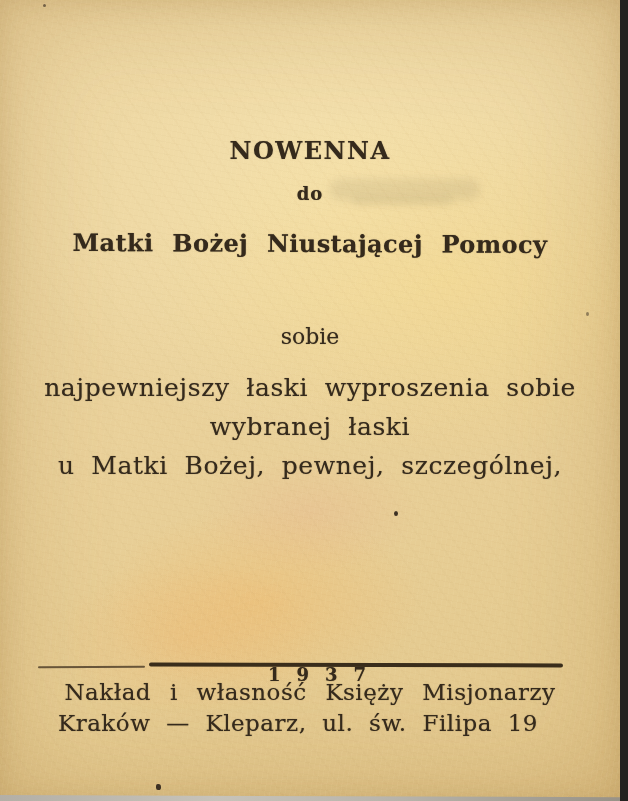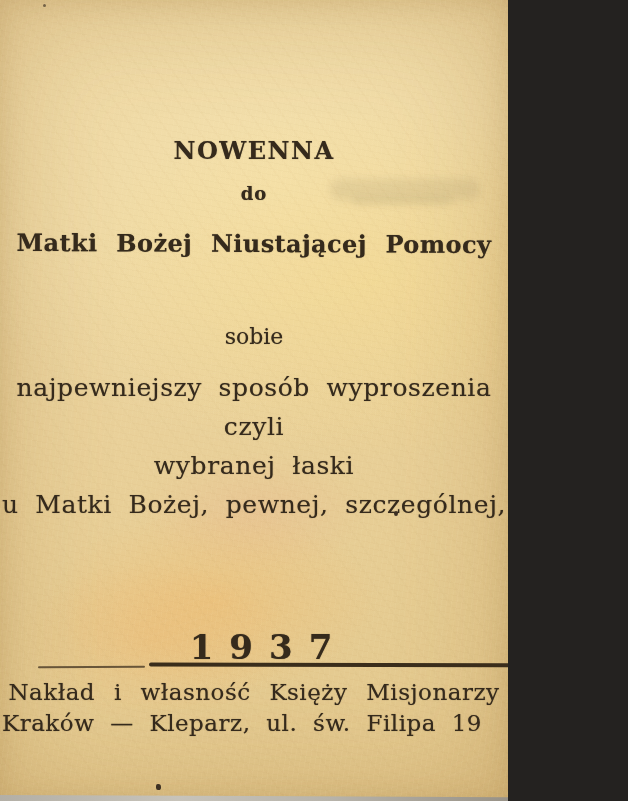--- a/index.html
+++ b/index.html
@@ -1,19 +1,19 @@
 <!DOCTYPE html>
 <html><head>
 <meta charset="utf-8">
 <style>
   html,body { margin:0; padding:0; background:#242220; }
 
   .page {
     position:relative;
-    width:508px; height:801px;
+    width:620px; height:801px;
     overflow:hidden;
     font-family:"DejaVu Serif", serif;
     color:#352a1c;
     background:
       radial-gradient(420px 260px at 72% 35%, rgba(248,216,120,0.30), rgba(248,216,120,0) 70%),
       radial-gradient(520px 420px at 55% 22%, rgba(255,240,190,0.42), rgba(255,240,190,0) 65%),
       radial-gradient(230px 130px at 42% 75%, rgba(244,174,86,0.30), rgba(244,174,86,0) 72%),
       radial-gradient(150px 80px at 50% 64%, rgba(232,150,130,0.16), rgba(232,150,130,0) 75%),
       radial-gradient(190px 110px at 30% 80%, rgba(240,168,90,0.22), rgba(240,168,90,0) 72%),
       linear-gradient(168deg, #ecd5a1 0%, #ecd5a0 28%, #e9d099 52%, #e5cb91 78%, #e1c58a 100%);
@@ -44,21 +44,21 @@
   .connector-2 { top:324px; font-size:22px; }
 
   .subtitle {
     position:absolute; top:368px; left:0; width:100%;
     text-align:center; font-size:25px; line-height:39px;
     word-spacing:8px; letter-spacing:0.6px;
     text-shadow:0 0 1px rgba(53,42,28,0.5);
   }
   .subtitle span { display:block; }
 
-  .year { top:627px; font-size:34px; font-weight:bold;
+  .year { top:664px; font-size:18px; font-weight:bold;
           letter-spacing:16px; padding-left:30px; box-sizing:border-box; }
 
   .rule-left  { position:absolute; left:38px;  top:666px; width:107px; height:2px;
                 background:#51412a; opacity:.85; border-radius:1px; transform:rotate(-0.3deg); }
   .rule-right { position:absolute; left:149px; top:663px; width:414px; height:4px;
                 background:#3a2d1b; border-radius:2px; transform:rotate(0.12deg); }
 
   .publisher { top:679px; font-size:23px; word-spacing:11px; letter-spacing:0.5px; }
   .address   { top:710px; font-size:23px; word-spacing:8px;  letter-spacing:0.5px;
                transform:translateX(-12px); }
@@ -97,21 +97,21 @@
 
   <div class="line title">NOWENNA</div>
 
   <div class="line connector-1">do</div>
 
   <div class="line dedication">Matki Bożej Niustającej Pomocy</div>
 
   <div class="line connector-2">sobie</div>
 
   <div class="subtitle">
-    <span>najpewniejszy sposób wyproszenia czyli</span>
+    <span>najpewniejszy łaski wyproszenia sobie</span>
     <span>wybranej łaski</span>
     <span>u Matki Bożej, pewnej, szczególnej,</span>
   </div>
 
   <div class="line year">1937</div>
 
   <div class="rule-left"></div>
   <div class="rule-right"></div>
 
   <div class="line publisher">Nakład i własność Księży Misjonarzy</div>

